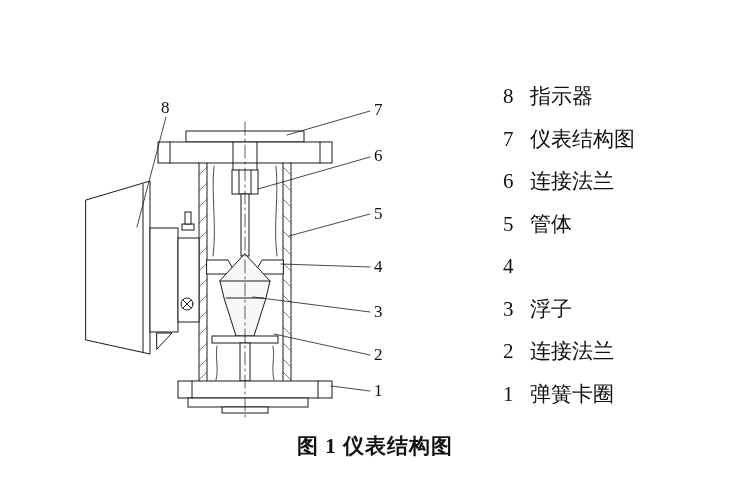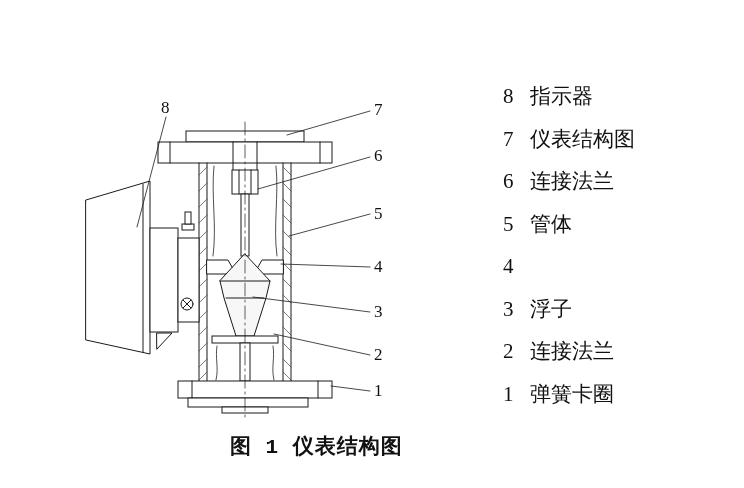--- a/index.html
+++ b/index.html
@@ -38,22 +38,22 @@
     font-family: "Liberation Serif", "DejaVu Serif", serif;
   }
   .legend-label {
     font-family: Liberation Serif, serif;
   }
   #caption {
     position: absolute;
     left: 230px;
     top: 432px;
     width: 290px;
-    text-align: left;
-    font-family: Liberation Mono, monospace;
+    text-align: center;
+    font-family: Liberation Serif, serif;
     font-weight: bold;
     font-size: 21px;
     letter-spacing: 1px;
   }
   svg text.callout {
     font-family: "Liberation Serif", "DejaVu Serif", serif;
     font-size: 17px;
     fill: #111;
   }
 </style>

